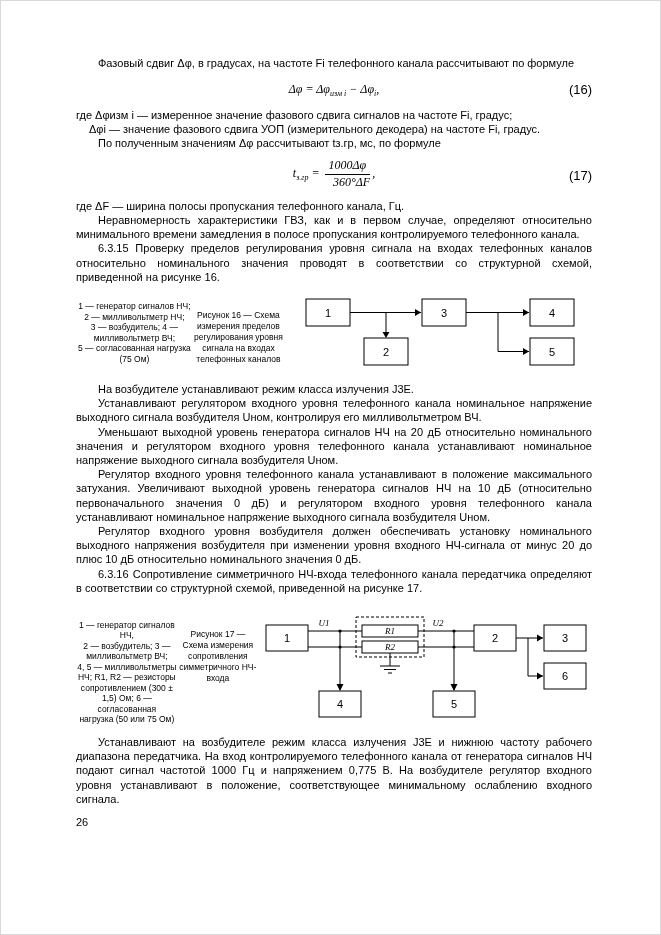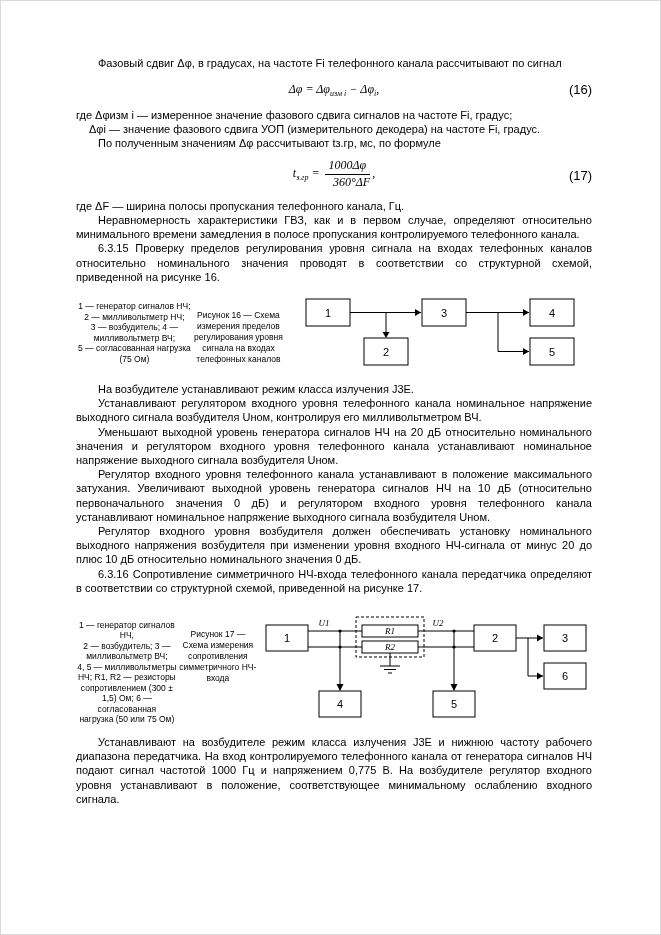--- a/index.html
+++ b/index.html
@@ -38,21 +38,21 @@
   svg text.num { font-family:"Liberation Sans", sans-serif; font-size:11px; text-anchor:middle; fill:#000; }
   svg text.lbl { font-family:"Liberation Serif", serif; font-style:italic; font-size:9px; text-anchor:middle; fill:#000; }
   .page-number { font-size:11px; margin-top:10px; }
 </style>
 </head>
 <body>
 
 <div class="page">
 
 
-  <p class="body ind">Фазовый сдвиг Δφ, в градусах, на частоте Fi телефонного канала рассчитывают по сигнал</p>
+  <p class="body ind">Фазовый сдвиг Δφ, в градусах, на частоте Fi телефонного канала рассчитывают по формуле</p>
 
   <div class="formula-row">
     <span class="math"><span>Δφ = Δφ</span><sub>изм i</sub><span> − Δφ</span><sub>i</sub><span>,</span></span>
     <span class="formula-number">(16)</span>
   </div>
 
   <p class="body">где Δφизм i — измеренное значение фазового сдвига сигналов на частоте Fi, градус;</p>
   <p class="body hang">Δφi — значение фазового сдвига УОП (измерительного декодера) на частоте Fi, градус.</p>
   <p class="body ind">По полученным значениям Δφ рассчитывают tз.гр, мс, по формуле</p>
 
@@ -163,14 +163,15 @@
         <text class="num" x="303" y="39">3</text>
         <text class="num" x="303" y="77">6</text>
         <text class="num" x="78" y="105">4</text>
         <text class="num" x="192" y="105">5</text>
       </svg>
     </div>
   </div>
 
   <p class="body ind">Устанавливают на возбудителе режим класса излучения J3E и нижнюю частоту рабочего диапазона передатчика. На вход контролируемого телефонного канала от генератора сигналов НЧ подают сигнал частотой 1000 Гц и напряжением 0,775 В. На возбудителе регулятор входного уровня устанавливают в положение, соответствующее минимальному ослаблению входного сигнала.</p>
 
+  <div class="page-number">26</div>
 
 </div>
 
 </body></html>

